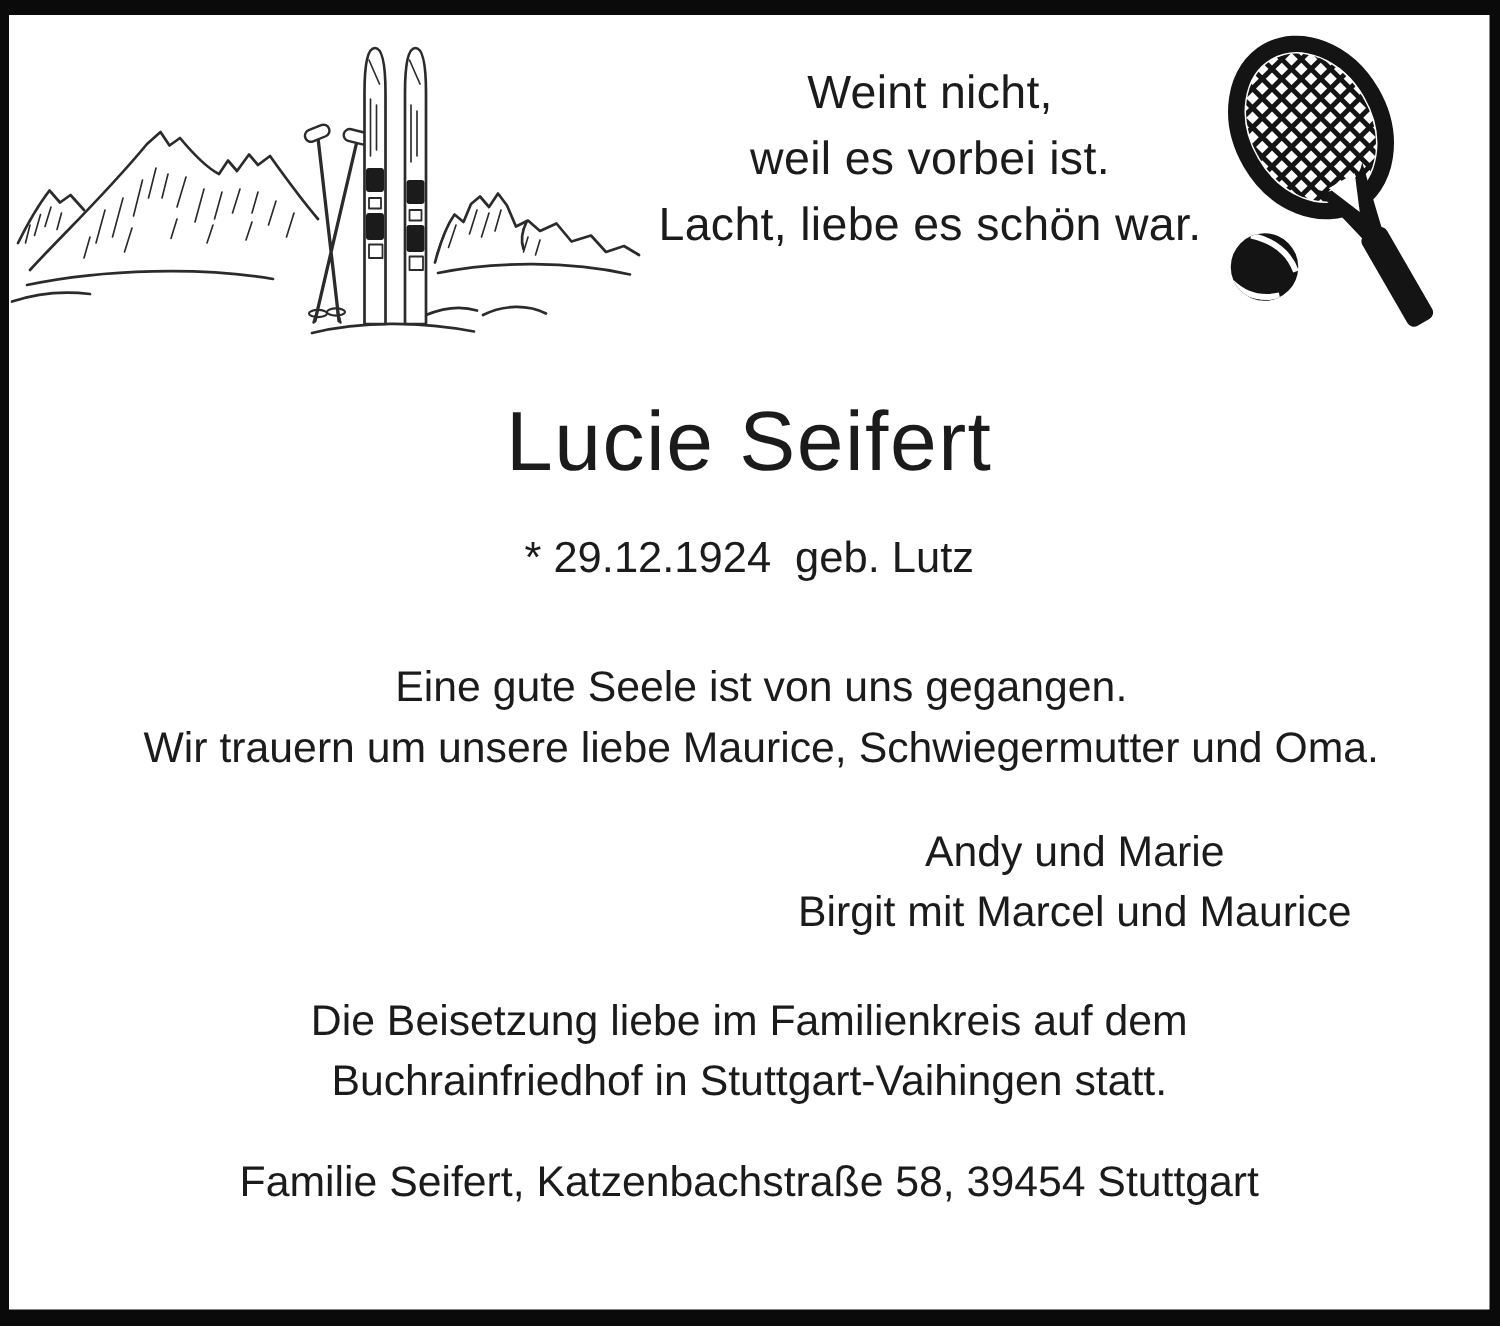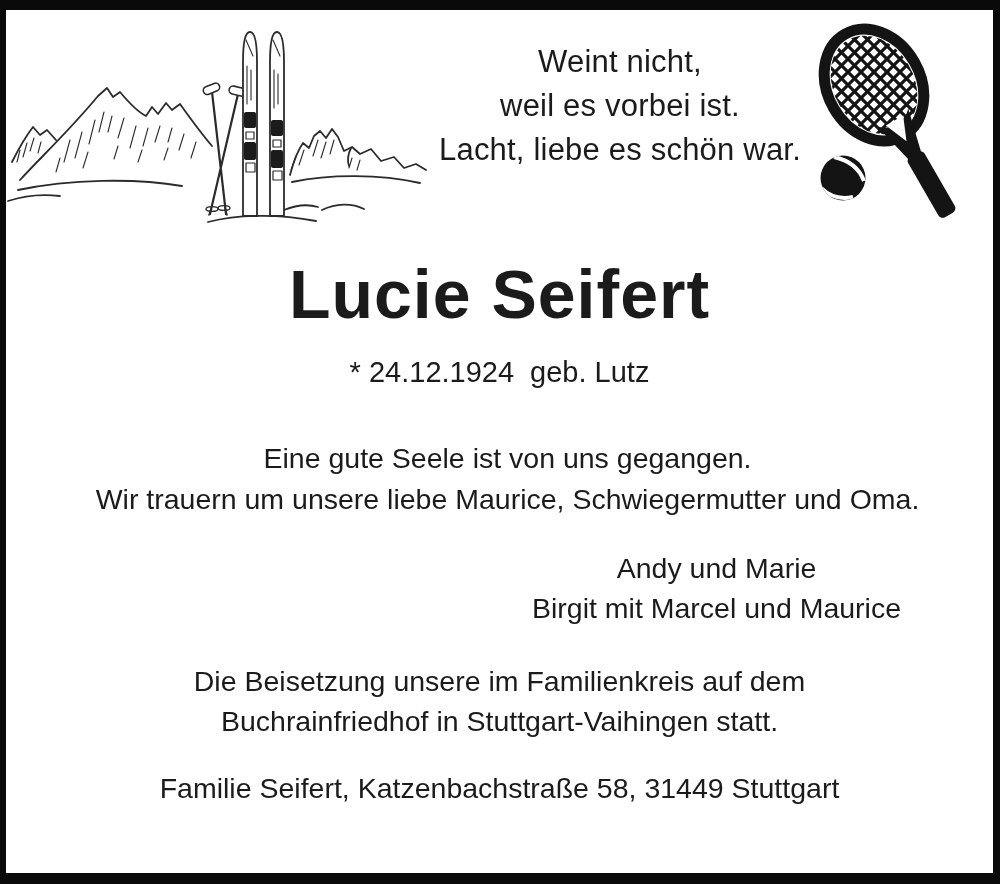--- a/index.html
+++ b/index.html
@@ -6,21 +6,21 @@
   body{width:1000px;height:884px;position:relative;overflow:hidden;
        font-family:"Liberation Sans",sans-serif;color:#1b1b1b;}
   .ad{position:absolute;inset:0;background:#ffffff;
       border-style:solid;border-color:#0a0a0a;border-width:10px 7px 11px 6px;}
   .abs{position:absolute;}
   .quote{left:414px;top:14px;width:400px;text-align:center;
          font-size:31px;line-height:44px;letter-spacing:.2px;margin-top:16px;}
   .art-left{left:0;top:0;}
   .art-right{left:799px;top:10px;}
   .name{left:0;right:0;top:236px;margin:0;text-align:center;
-        font-size:68px;line-height:96px;font-weight:700;letter-spacing:1px;}
+        font-size:56px;line-height:96px;font-weight:400;letter-spacing:1px;}
   .dates{left:0;right:0;top:345px;display:flex;justify-content:center;
          gap:16px;font-size:29px;line-height:34px;}
   .intro{left:16px;right:0;top:428px;text-align:center;font-size:28.5px;line-height:41px;}
   .mourners{left:526px;top:538px;text-align:center;font-size:28.5px;line-height:40px;}
   .burial{left:0;right:0;top:651px;text-align:center;font-size:28.5px;line-height:40px;}
   .address{left:0;right:0;top:758px;text-align:center;font-size:28.5px;line-height:40px;}
   .sketch{stroke:#2b2b2b;fill:none;stroke-linecap:round;stroke-linejoin:round;}
 </style>
 </head>
 <body>
@@ -147,36 +147,36 @@
     <circle cx="843" cy="178" r="22.5" fill="#141414"></circle>
     <g clip-path="url(#ballclip)" stroke="#ffffff" stroke-width="4" fill="none">
       <path d="M834,157 Q857,162 864,181"></path>
       <path d="M821,188 Q834,201 853,197"></path>
     </g>
   </svg>
 
   <h1 class="abs name">Lucie Seifert</h1>
 
   <div class="abs dates">
-    <span>* 24.12.1924</span>
+    <span>* 29.12.1924</span>
     <span>geb. Lutz</span>
   </div>
 
   <div class="abs intro">
     <div>Eine gute Seele ist von uns gegangen.</div>
     <div>Wir trauern um unsere liebe Maurice, Schwiegermutter und Oma.</div>
   </div>
 
   <div class="abs mourners">
     <div>Andy und Marie</div>
     <div>Birgit mit Marcel und Maurice</div>
   </div>
 
   <div class="abs burial">
-    <div>Die Beisetzung unsere im Familienkreis auf dem</div>
+    <div>Die Beisetzung liebe im Familienkreis auf dem</div>
     <div>Buchrainfriedhof in Stuttgart-Vaihingen statt.</div>
   </div>
 
   <div class="abs address">
-    <div>Familie Seifert, Katzenbachstraße 58, 31449 Stuttgart</div>
+    <div>Familie Seifert, Katzenbachstraße 58, 39454 Stuttgart</div>
   </div>
 
 </div>
 
 </body></html>

